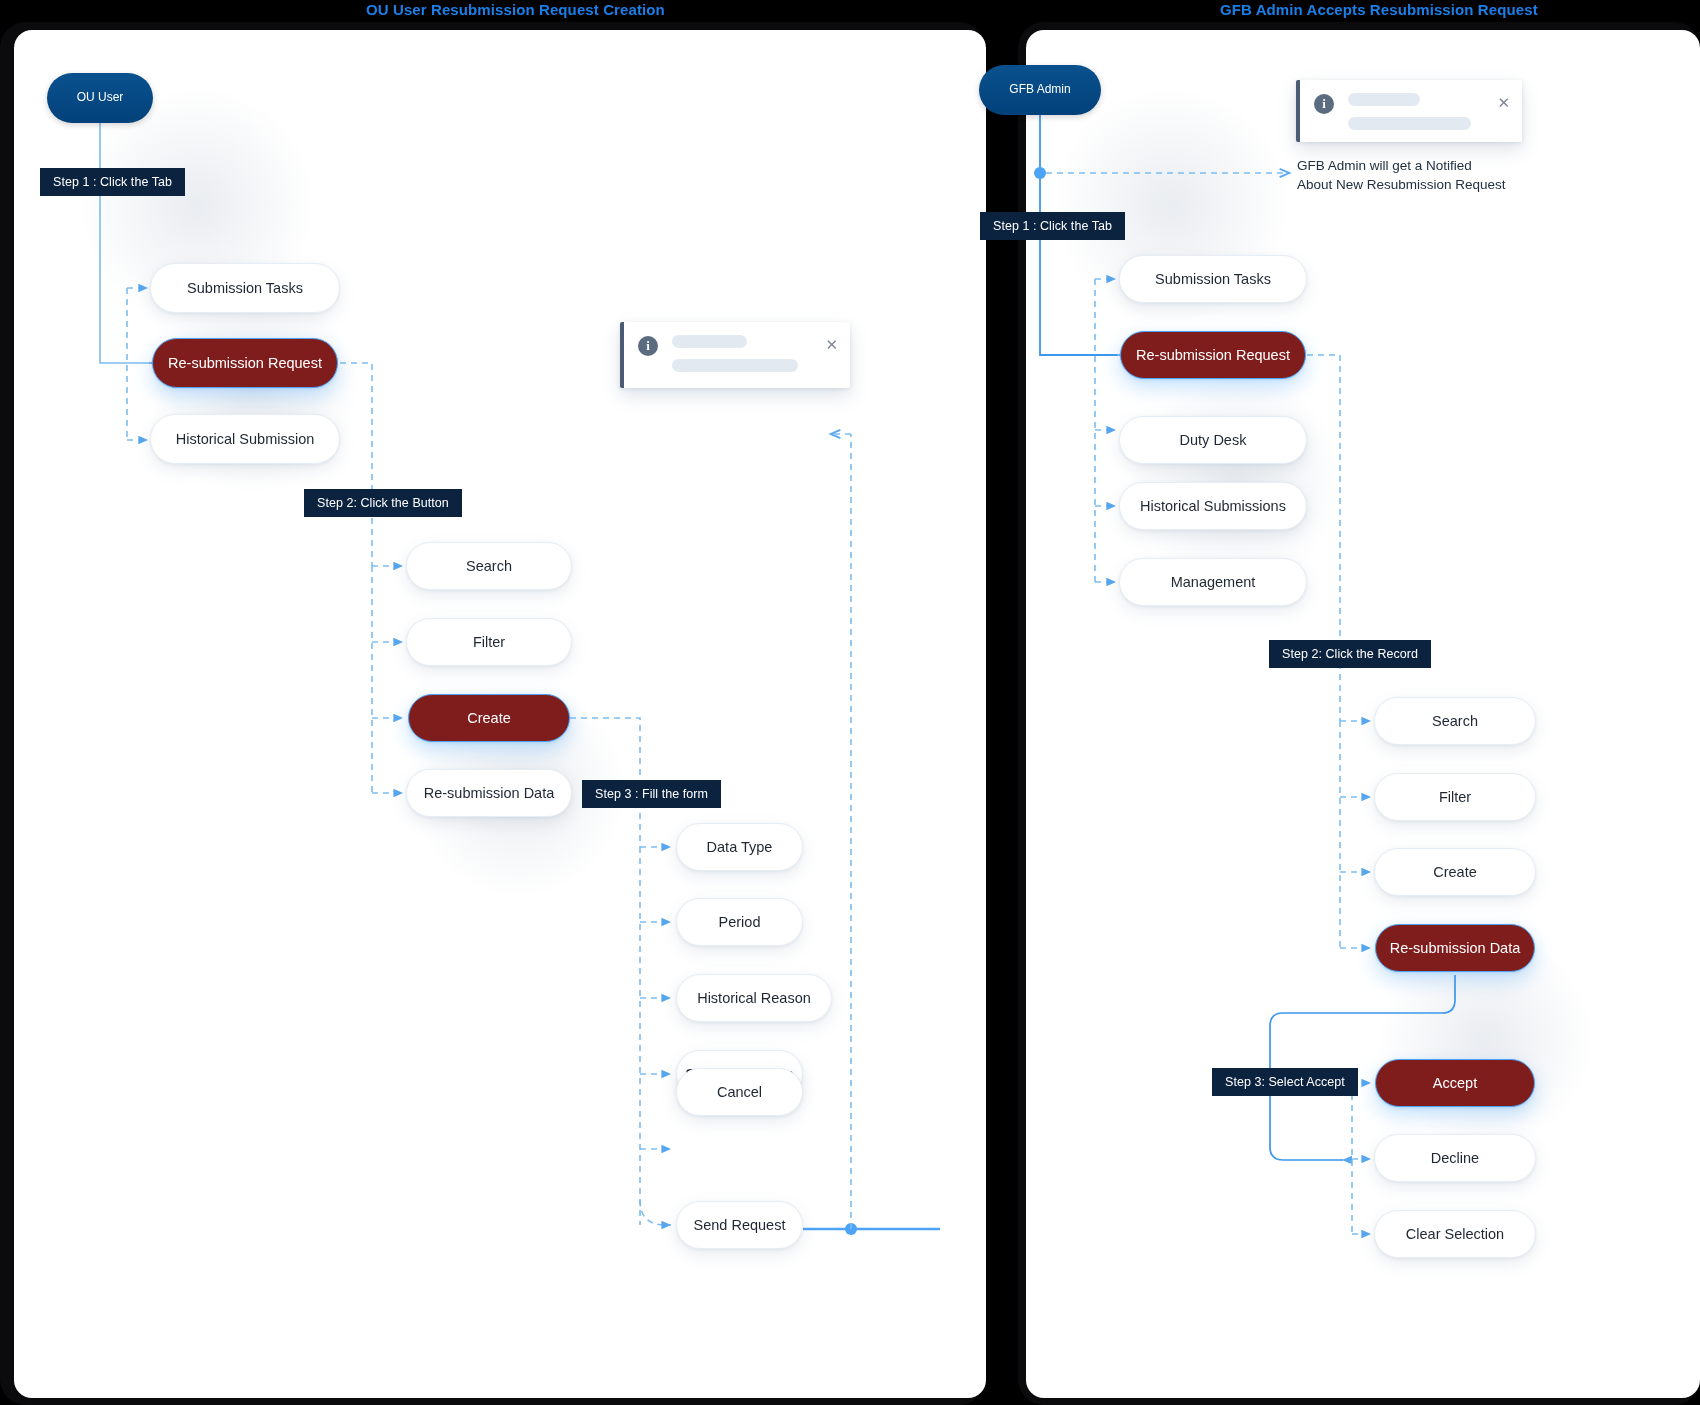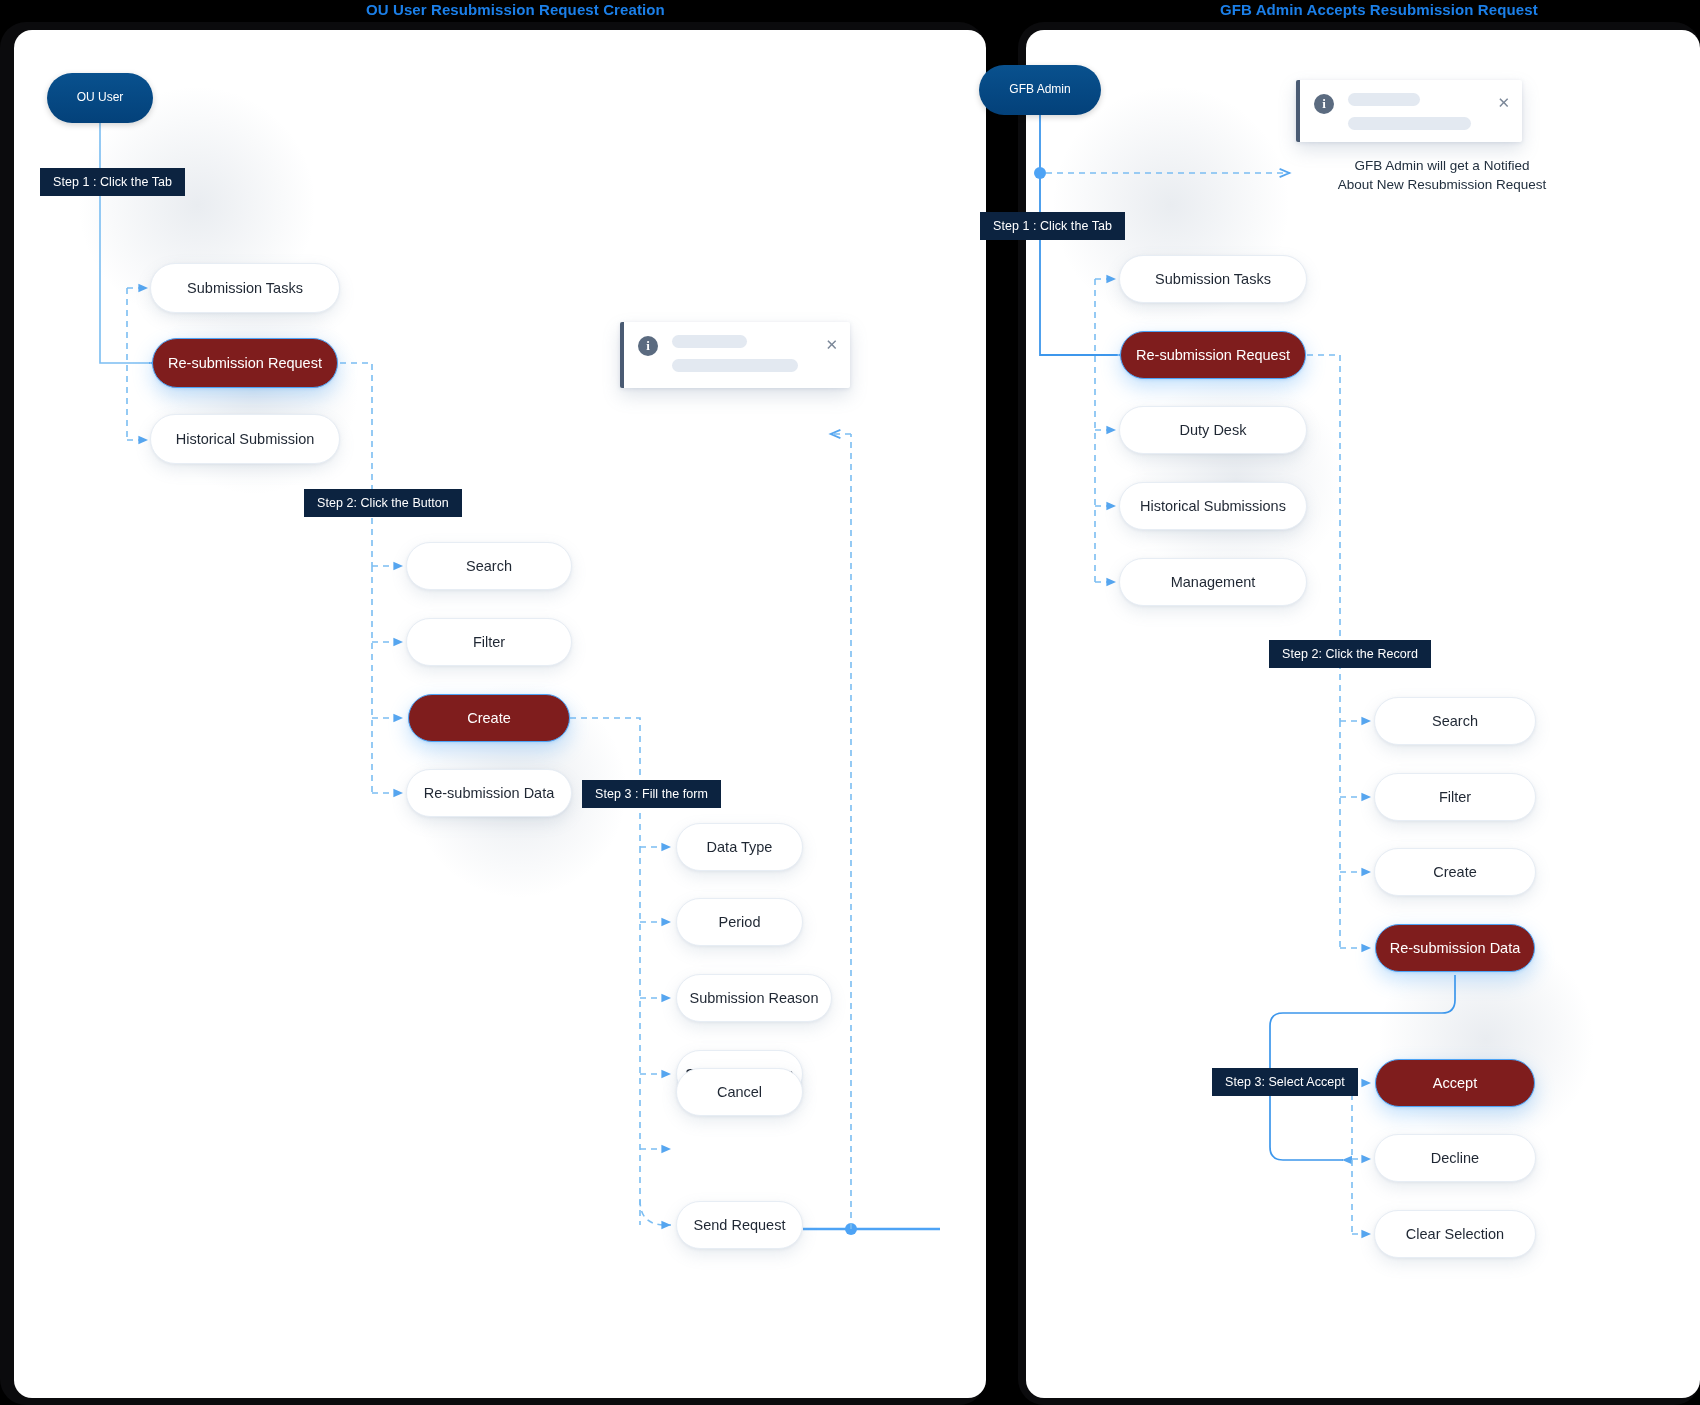--- a/index.html
+++ b/index.html
@@ -268,41 +268,41 @@
 
   <div class="node node-plain" style="left:406px; top:542px; width:166px; height:48px;">Search</div>
   <div class="node node-plain" style="left:406px; top:618px; width:166px; height:48px;">Filter</div>
   <div class="node node-active" style="left:408px; top:694px; width:162px; height:48px;">Create</div>
   <div class="node node-plain" style="left:406px; top:769px; width:166px; height:48px;">Re-submission Data</div>
 
   <div class="step-chip" style="left:582px; top:780px;">Step 3 : Fill the form</div>
 
   <div class="node node-plain" style="left:676px; top:823px; width:127px; height:48px;">Data Type</div>
   <div class="node node-plain" style="left:676px; top:898px; width:127px; height:48px;">Period</div>
-  <div class="node node-plain" style="left:676px; top:974px; width:156px; height:48px;">Submission Reason</div>
+  <div class="node node-plain" style="left:676px; top:974px; width:156px; height:48px;">Historical Reason</div>
   <div class="node node-plain" style="left:676px; top:1050px; width:127px; height:48px;font-weight:bold;">Specify Reason</div>
   <div class="node node-plain" style="left:676px; top:1068px; width:127px; height:48px;">Cancel</div>
   <div class="node node-plain" style="left:676px; top:1201px; width:127px; height:48px;">Send Request</div>
 
   <div class="toaster" style="left:620px; top:322px; width:230px; height:66px;">
     <div class="info-icon">i</div>
     <div class="bars">
       <div class="bar b1"></div>
       <div class="bar b2"></div>
     </div>
     <div class="close-x">✕</div>
   </div>
 
   <div class="node node-root" style="left:979px; top:65px; width:122px; height:50px;">GFB Admin</div>
 
   <div class="step-chip" style="left:980px; top:212px;">Step 1 : Click the Tab</div>
 
   <div class="node node-plain" style="left:1119px; top:255px; width:188px; height:48px;">Submission Tasks</div>
   <div class="node node-active" style="left:1120px; top:331px; width:186px; height:48px;">Re-submission Request</div>
-  <div class="node node-plain" style="left:1119px; top:406px; width:188px; height:48px;">Duty Desk</div>
+  <div class="node node-plain" style="left:1119px; top:416px; width:188px; height:48px;">Duty Desk</div>
   <div class="node node-plain" style="left:1119px; top:482px; width:188px; height:48px;">Historical Submissions</div>
   <div class="node node-plain" style="left:1119px; top:558px; width:188px; height:48px;">Management</div>
 
   <div class="step-chip" style="left:1269px; top:640px;">Step 2: Click the Record</div>
 
   <div class="node node-plain" style="left:1374px; top:697px; width:162px; height:48px;">Search</div>
   <div class="node node-plain" style="left:1374px; top:773px; width:162px; height:48px;">Filter</div>
   <div class="node node-plain" style="left:1374px; top:848px; width:162px; height:48px;">Create</div>
   <div class="node node-active" style="left:1375px; top:924px; width:160px; height:48px;">Re-submission Data</div>
 
@@ -313,16 +313,16 @@
   <div class="node node-plain" style="left:1374px; top:1210px; width:162px; height:48px;">Clear Selection</div>
 
   <div class="toaster" style="left:1296px; top:80px; width:226px; height:62px;">
     <div class="info-icon">i</div>
     <div class="bars">
       <div class="bar b1"></div>
       <div class="bar b2"></div>
     </div>
     <div class="close-x">✕</div>
   </div>
-  <div class="caption" style="left:1297px; top:156px; width:290px;text-align:center;">GFB Admin will get a Notified
+  <div class="caption" style="left:1297px; top:156px; width:290px;">GFB Admin will get a Notified
 About New Resubmission Request</div>
 
 </div>
 
 </body></html>

